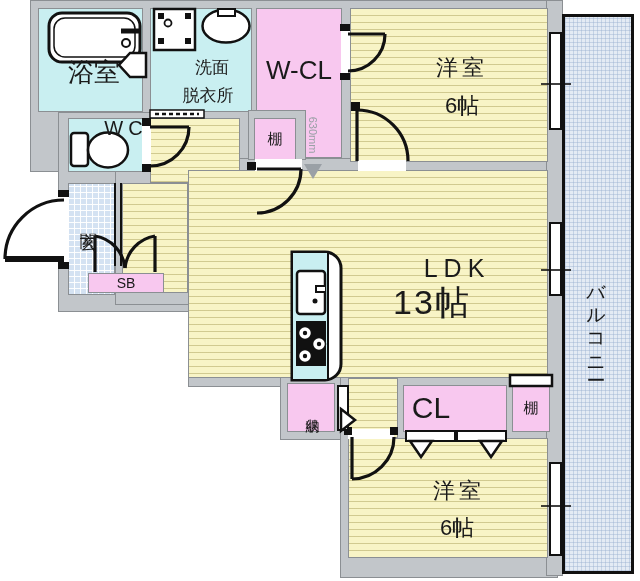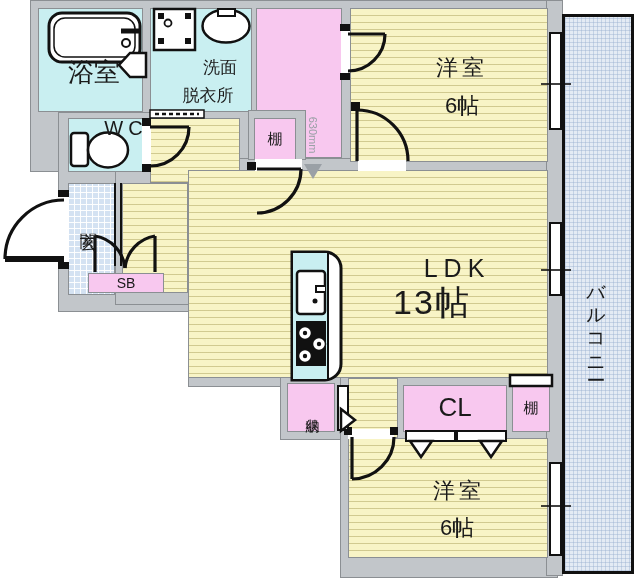--- a/index.html
+++ b/index.html
@@ -183,31 +183,32 @@
     <g stroke="#111" stroke-width="1.6">
       <path d="M541,84 H571"></path>
         <path d="M541,270 H571"></path>
         <path d="M541,506 H571"></path>
     </g>
 
     <polygon points="304,164 322,164 313,179" fill="#9AA0A6"></polygon>
   </svg>
 
   <div class="lbl" style="left:94px;top:73px;font-size:26px;">浴室</div>
-  <div class="lbl" style="left:220px;top:68px;font-size:17px;">洗面</div>
+  <div class="lbl" style="left:212px;top:68px;font-size:17px;">洗面</div>
   <div class="lbl" style="left:208px;top:96px;font-size:17px;">脱衣所</div>
+  <div class="lbl" style="left:299px;top:71px;font-size:26px;">W-CL</div>
   <div class="lbl" style="left:275px;top:139px;font-size:15px;">棚</div>
   <div class="lbl" style="left:313px;top:135px;font-size:11px;color:#9AA0A6;transform:translate(-50%,-50%) rotate(90deg);">630mm</div>
   <div class="lbl" style="left:462px;top:68px;font-size:22px;letter-spacing:4px;">洋室</div>
   <div class="lbl" style="left:462px;top:106px;font-size:22px;">6帖</div>
   <div class="lbl" style="left:126px;top:128px;font-size:20px;letter-spacing:5px;">WC</div>
   <div class="lbl vert" style="left:88px;top:220px;font-size:17px;transform:translate(-50%,-50%);">玄関</div>
   <div class="lbl" style="left:126px;top:283px;font-size:14px;">SB</div>
   <div class="lbl" style="left:457px;top:268px;font-size:25px;letter-spacing:6px;">LDK</div>
   <div class="lbl" style="left:432px;top:303px;font-size:34px;letter-spacing:2px;">13帖</div>
   <div class="lbl vert" style="left:313px;top:408px;font-size:14px;transform:translate(-50%,-50%);">収納</div>
-  <div class="lbl" style="left:455px;top:408px;font-size:26px;">CL</div>
+  <div class="lbl" style="left:431px;top:408px;font-size:30px;">CL</div>
   <div class="lbl" style="left:531px;top:408px;font-size:15px;">棚</div>
   <div class="lbl" style="left:459px;top:491px;font-size:22px;letter-spacing:4px;">洋室</div>
   <div class="lbl" style="left:457px;top:528px;font-size:22px;">6帖</div>
   <div class="lbl vert" style="left:596px;top:322px;font-size:19px;letter-spacing:3px;transform:translate(-50%,-50%);">バルコニー</div>
 
 </div>
 
 </body></html>

